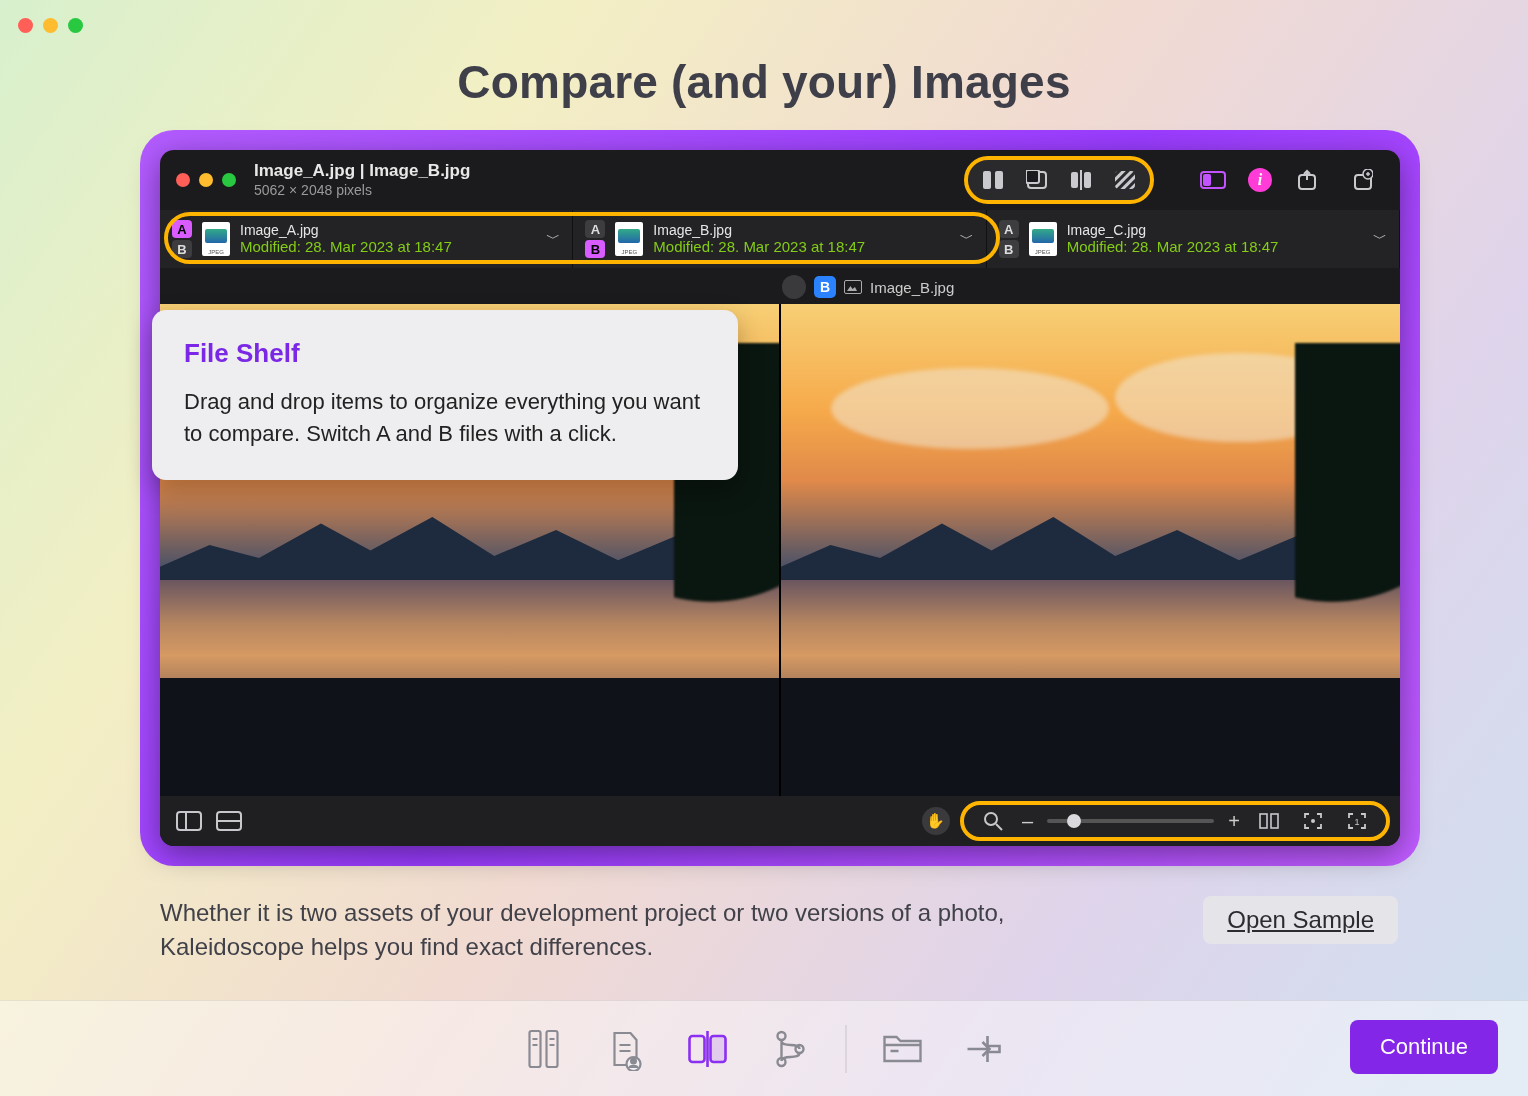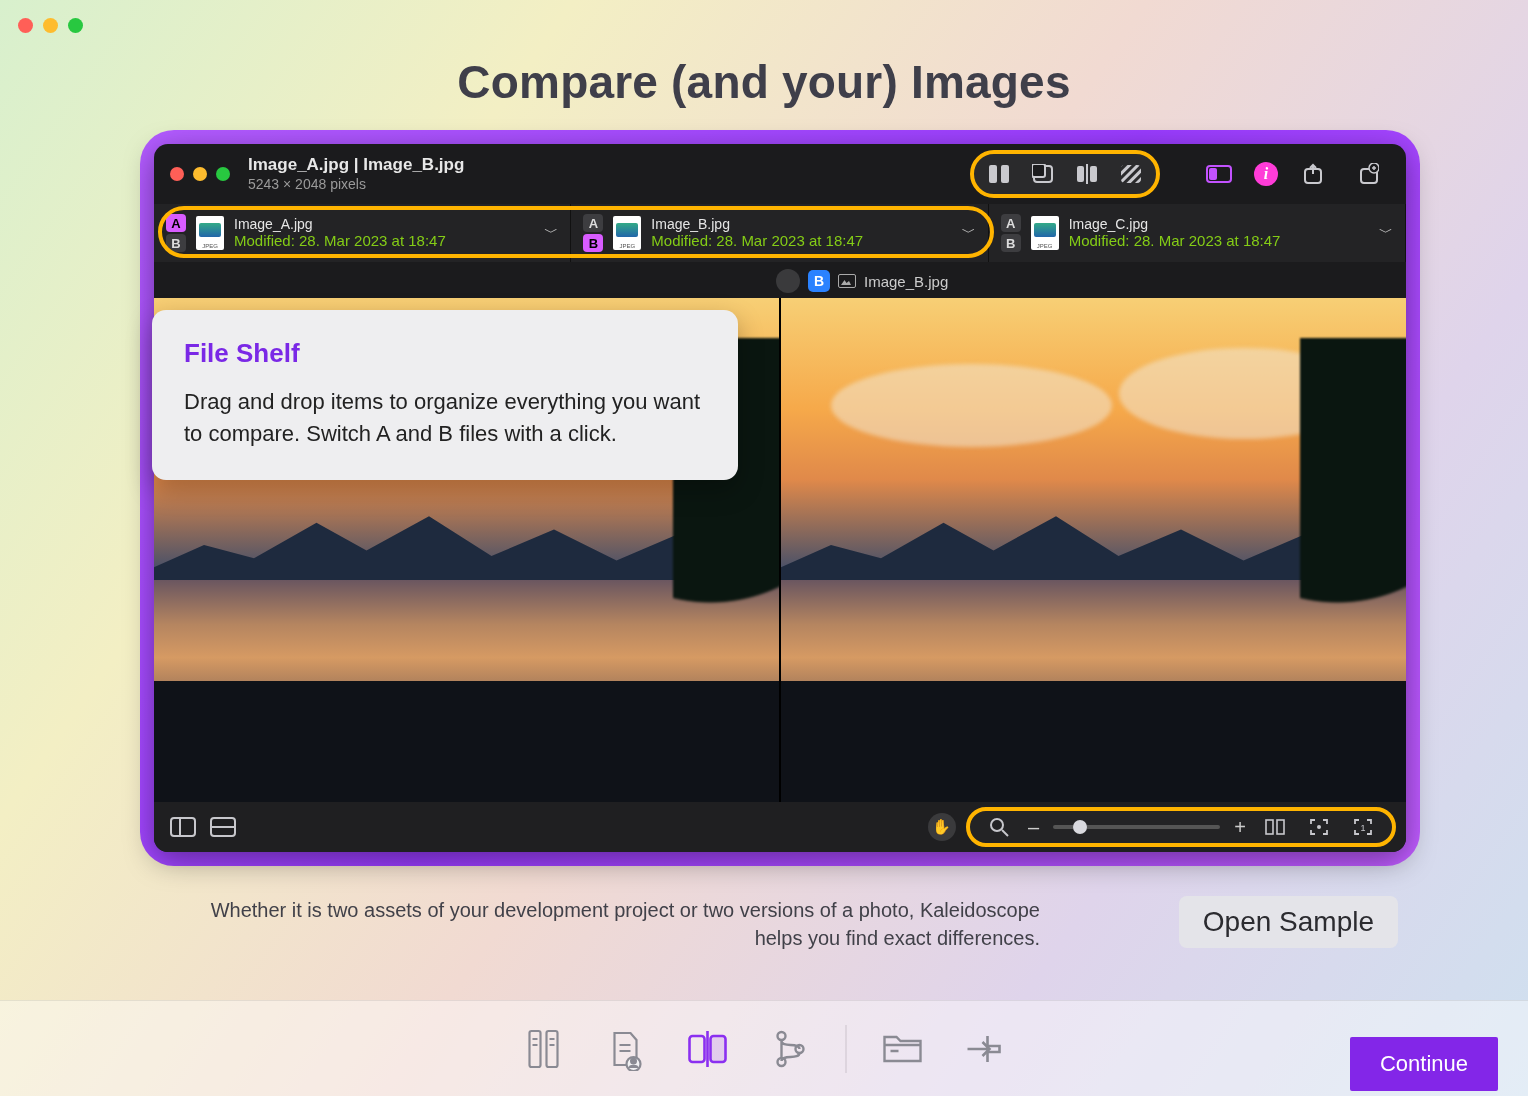--- a/index.html
+++ b/index.html
@@ -12,21 +12,21 @@
   .traffic { position: absolute; top: 18px; left: 18px; display: flex; gap: 10px; }
   .traffic .dot { width: 15px; height: 15px; border-radius: 50%; }
   .dot.red { background:#ff5f57; } .dot.yellow{background:#febc2e;} .dot.green{background:#28c840;}
 
   .page-title { position:absolute; top:55px; left:0; right:0; text-align:center; font-size:46px; font-weight:600; color:#3f3f4a; letter-spacing:.2px;}
 
   
   .feature-panel {
     position:absolute; left:140px; top:130px; width:1280px; height:736px;
     border-radius:34px;
-    padding:14px;
+    padding:20px;
     background: linear-gradient(135deg,#b35cff 0%, #9a3cff 50%, #c05cff 100%);
   }
   .app-window{
     position:relative; width:100%; height:100%; background:#1b1b1d; border-radius:14px; overflow:hidden;
     box-shadow:0 8px 30px rgba(0,0,0,.4);
   }
   .app-titlebar{display:flex; align-items:center; height:60px; padding:0 16px; gap:18px;}
   .app-titlebar .traffic2{display:flex; gap:9px;}
   .traffic2 .dot{width:14px;height:14px;border-radius:50%;}
   .title-stack{display:flex; flex-direction:column; color:#e8e8e8; line-height:1.2;}
@@ -83,30 +83,30 @@
   
   .bbar{position:absolute;left:0;right:0;bottom:0;height:50px;background:#1f1f21;display:flex;align-items:center;padding:0 14px;gap:10px;}
   .bbar .bicon{width:30px;height:26px;color:#c7c7cc;display:flex;align-items:center;justify-content:center;}
   .bbar-spacer{flex:1;}
   .zoom-pill{position:absolute;right:10px;top:5px;height:40px;width:430px;border:4px solid #ffb400;border-radius:22px;display:flex;align-items:center;gap:14px;padding:0 14px;background:#232325;}
   .slider{flex:1;height:4px;background:#555;border-radius:2px;position:relative;}
   .slider::after{content:"";position:absolute;left:12%;top:-5px;width:14px;height:14px;border-radius:50%;background:#d9d9de;}
   .hand{width:28px;height:28px;border-radius:50%;background:#3a3a3c;display:flex;align-items:center;justify-content:center;color:#ddd;margin-left:auto;font-size:15px;}
 
   
-  .desc{position:absolute;left:160px;top:896px;width:880px;color:#414149;font-size:20px;line-height:1.42;text-align:right;}
-  .open-sample{position:absolute;right:130px;top:896px;background:#e4e4e9;border:none;border-radius:8px;padding:10px 24px;font-size:28px;color:#2b2b30;}
+  .desc{position:absolute;left:160px;top:896px;width:880px;color:#414149;font-size:24px;line-height:1.42;}
+  .open-sample{position:absolute;right:130px;top:896px;background:#e4e4e9;border:none;border-radius:8px;padding:10px 24px;font-size:24px;color:#2b2b30;text-decoration:underline;}
 
   
   .strip{position:absolute;left:0;right:0;bottom:0;height:96px;background:rgba(255,255,255,.42);border-top:1px solid rgba(0,0,0,.08);display:flex;align-items:center;}
   .strip-center{position:absolute;left:50%;transform:translateX(-50%);display:flex;gap:30px;align-items:center;}
   .sbtn{width:52px;height:52px;display:flex;align-items:center;justify-content:center;color:#8a8a93;}
   .sbtn.active{color:#8b2ff0;}
   .sdiv{width:1px;height:48px;background:rgba(0,0,0,.15);}
-  .continue{position:absolute;right:30px;bottom:5px;background:#8326e8;color:#fff;border:none;border-radius:2px;padding:14px 30px;font-size:22px;font-weight:500;}
+  .continue{position:absolute;right:30px;bottom:22px;background:#8326e8;color:#fff;border:none;border-radius:8px;padding:14px 30px;font-size:22px;font-weight:500;}
 
   svg{display:block;}
 </style>
 </head>
 <body>
 
 <div class="traffic">
   <div class="dot red"></div>
   <div class="dot yellow"></div>
   <div class="dot green"></div>
@@ -118,21 +118,21 @@
   <div class="app-window">
 
     <div class="app-titlebar">
       <div class="traffic2">
         <div class="dot red"></div>
         <div class="dot yellow"></div>
         <div class="dot green"></div>
       </div>
       <div class="title-stack">
         <span class="t1">Image_A.jpg | Image_B.jpg</span>
-        <span class="t2">5243 × 2048 pixels</span>
+        <span class="t2">5062 × 2048 pixels</span>
       </div>
       <div class="tb-spacer"></div>
       <div class="tb-pill">
         <div class="tb-btn">
           <svg width="22" height="20">
               <rect x="1" y="1" width="8" height="18" rx="2" fill="currentColor"></rect>
               <rect x="13" y="1" width="8" height="18" rx="2" fill="currentColor"></rect>
             </svg>
         </div>
         <div class="tb-btn">

